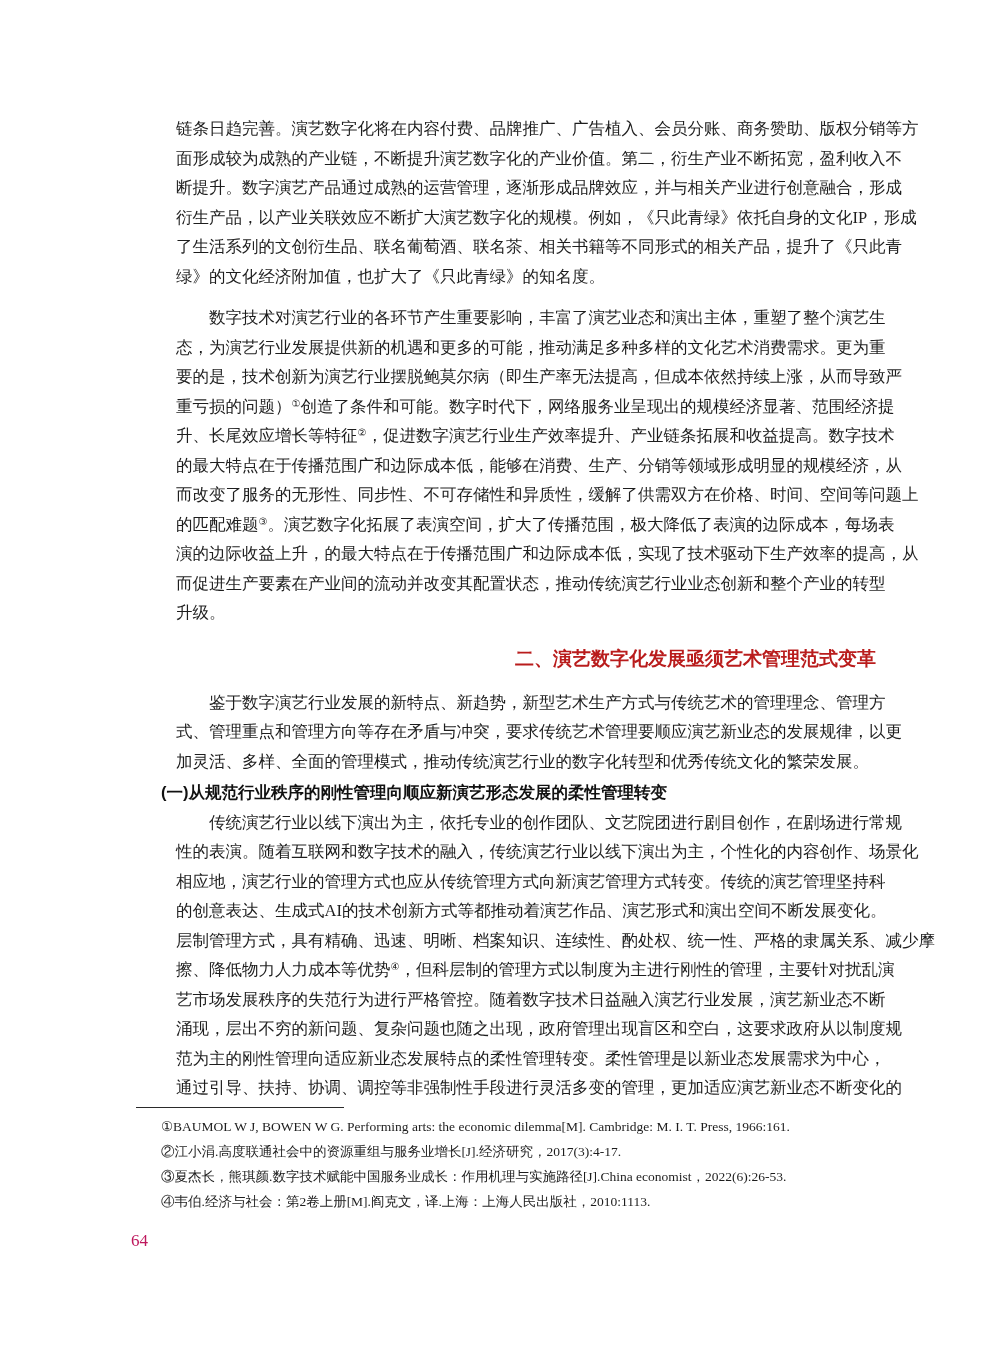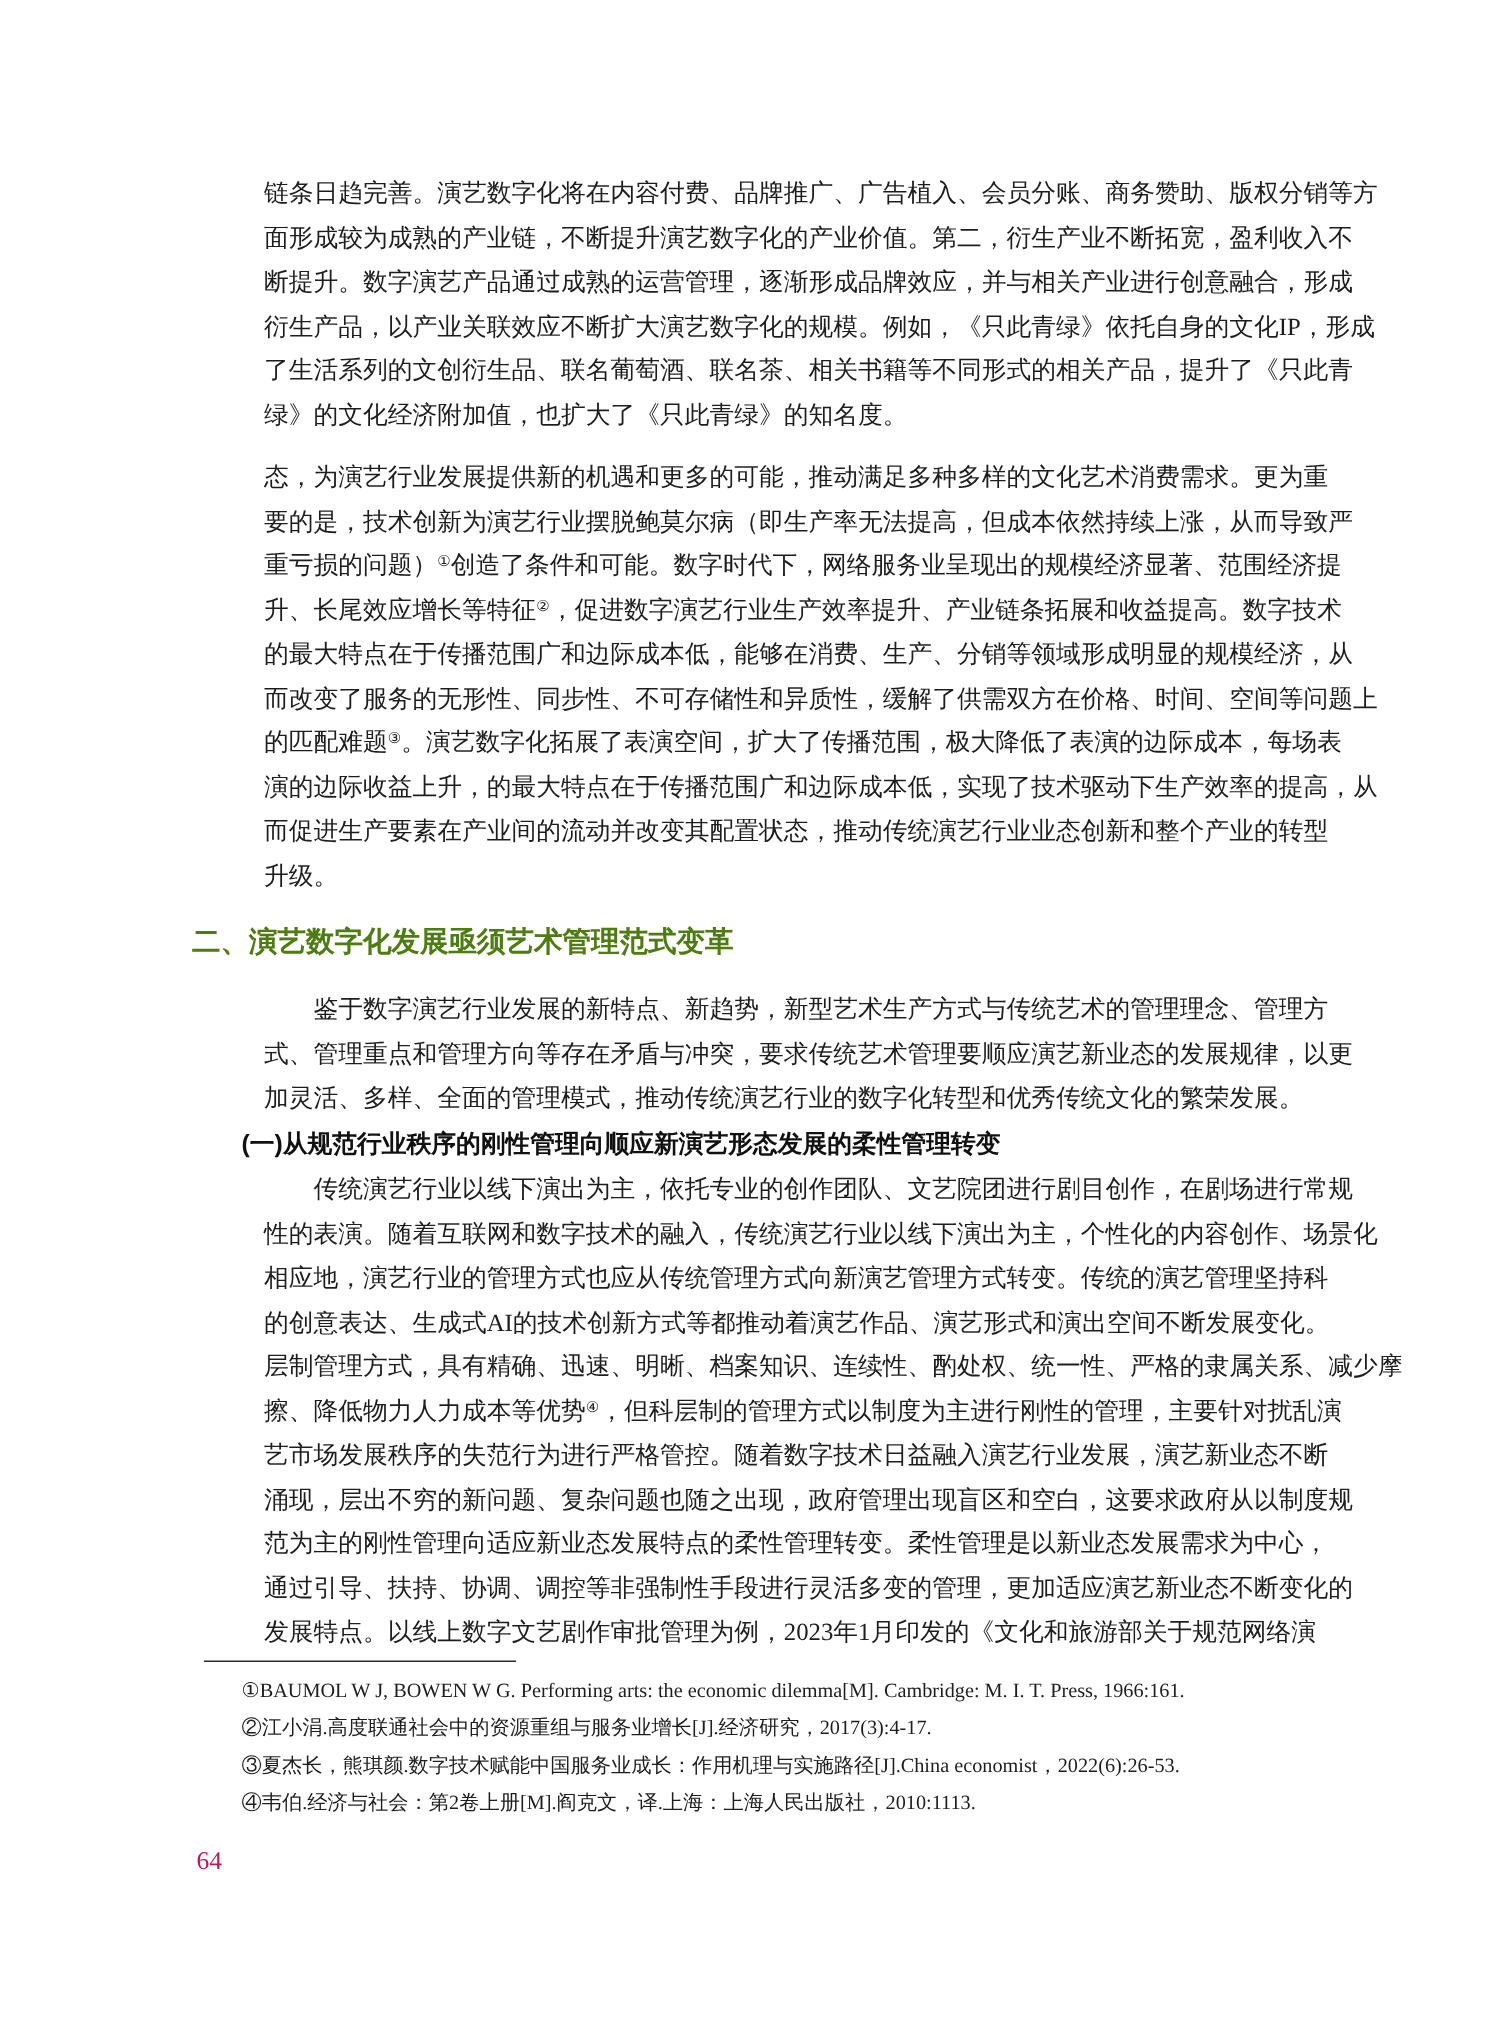--- a/index.html
+++ b/index.html
@@ -36,22 +36,22 @@
     line-height:0;
     vertical-align:5px;
   }
   .para2 { margin-top:12px; }
   .section-heading {
     margin:16px 0 0 0;
     font-family:"Liberation Sans","DejaVu Sans",sans-serif;
     font-weight:bold;
     font-size:19px;
     line-height:30px;
-    text-align:left;
-    color:#4d7c0f;
+    text-align:right;
+    color:#b91c1c;
   }
   .para3 { margin-top:14px; }
   .sub-heading {
     margin:2px 0 0 0;
     font-family:Liberation Sans, sans-serif;
     font-weight:bold;
     font-size:16.5px;
     line-height:29.5px;
     text-indent:2em;
     color:#111111;
@@ -86,20 +86,21 @@
     <div class="para cont">
         <div class="line first">链条日趋完善。演艺数字化将在内容付费、品牌推广、广告植入、会员分账、商务赞助、版权分销等方</div>
         <div class="line">面形成较为成熟的产业链，不断提升演艺数字化的产业价值。第二，衍生产业不断拓宽，盈利收入不</div>
         <div class="line">断提升。数字演艺产品通过成熟的运营管理，逐渐形成品牌效应，并与相关产业进行创意融合，形成</div>
         <div class="line">衍生产品，以产业关联效应不断扩大演艺数字化的规模。例如，《只此青绿》依托自身的文化IP，形成</div>
         <div class="line">了生活系列的文创衍生品、联名葡萄酒、联名茶、相关书籍等不同形式的相关产品，提升了《只此青</div>
         <div class="line plast">绿》的文化经济附加值，也扩大了《只此青绿》的知名度。</div>
       </div>
 
     <div class="para para2">
+        <div class="line first">数字技术对演艺行业的各环节产生重要影响，丰富了演艺业态和演出主体，重塑了整个演艺生</div>
         <div class="line">态，为演艺行业发展提供新的机遇和更多的可能，推动满足多种多样的文化艺术消费需求。更为重</div>
         <div class="line">要的是，技术创新为演艺行业摆脱鲍莫尔病（即生产率无法提高，但成本依然持续上涨，从而导致严</div>
         <div class="line">重亏损的问题）<sup>①</sup>创造了条件和可能。数字时代下，网络服务业呈现出的规模经济显著、范围经济提</div>
         <div class="line">升、长尾效应增长等特征<sup>②</sup>，促进数字演艺行业生产效率提升、产业链条拓展和收益提高。数字技术</div>
         <div class="line">的最大特点在于传播范围广和边际成本低，能够在消费、生产、分销等领域形成明显的规模经济，从</div>
         <div class="line">而改变了服务的无形性、同步性、不可存储性和异质性，缓解了供需双方在价格、时间、空间等问题上</div>
         <div class="line">的匹配难题<sup>③</sup>。演艺数字化拓展了表演空间，扩大了传播范围，极大降低了表演的边际成本，每场表</div>
         <div class="line">演的边际收益上升，的最大特点在于传播范围广和边际成本低，实现了技术驱动下生产效率的提高，从</div>
         <div class="line">而促进生产要素在产业间的流动并改变其配置状态，推动传统演艺行业业态创新和整个产业的转型</div>
         <div class="line plast">升级。</div>
@@ -119,21 +120,20 @@
         <div class="line first">传统演艺行业以线下演出为主，依托专业的创作团队、文艺院团进行剧目创作，在剧场进行常规</div>
         <div class="line">性的表演。随着互联网和数字技术的融入，传统演艺行业以线下演出为主，个性化的内容创作、场景化</div>
         <div class="line">相应地，演艺行业的管理方式也应从传统管理方式向新演艺管理方式转变。传统的演艺管理坚持科</div>
         <div class="line">的创意表达、生成式AI的技术创新方式等都推动着演艺作品、演艺形式和演出空间不断发展变化。</div>
         <div class="line">层制管理方式，具有精确、迅速、明晰、档案知识、连续性、酌处权、统一性、严格的隶属关系、减少摩</div>
         <div class="line">擦、降低物力人力成本等优势<sup>④</sup>，但科层制的管理方式以制度为主进行刚性的管理，主要针对扰乱演</div>
         <div class="line">艺市场发展秩序的失范行为进行严格管控。随着数字技术日益融入演艺行业发展，演艺新业态不断</div>
         <div class="line">涌现，层出不穷的新问题、复杂问题也随之出现，政府管理出现盲区和空白，这要求政府从以制度规</div>
         <div class="line">范为主的刚性管理向适应新业态发展特点的柔性管理转变。柔性管理是以新业态发展需求为中心，</div>
         <div class="line">通过引导、扶持、协调、调控等非强制性手段进行灵活多变的管理，更加适应演艺新业态不断变化的</div>
-        <div class="line plast">发展特点。以线上数字文艺剧作审批管理为例，2023年1月印发的《文化和旅游部关于规范网络演</div>
       </div>
 
     <div class="footnote-divider"></div>
 
     <div class="footnotes">
         <div class="line first">①BAUMOL W J, BOWEN W G. Performing arts: the economic dilemma[M]. Cambridge: M. I. T. Press, 1966:161.</div>
         <div class="line">②江小涓.高度联通社会中的资源重组与服务业增长[J].经济研究，2017(3):4-17.</div>
         <div class="line">③夏杰长，熊琪颜.数字技术赋能中国服务业成长：作用机理与实施路径[J].China economist，2022(6):26-53.</div>
         <div class="line plast">④韦伯.经济与社会：第2卷上册[M].阎克文，译.上海：上海人民出版社，2010:1113.</div>
       </div>

